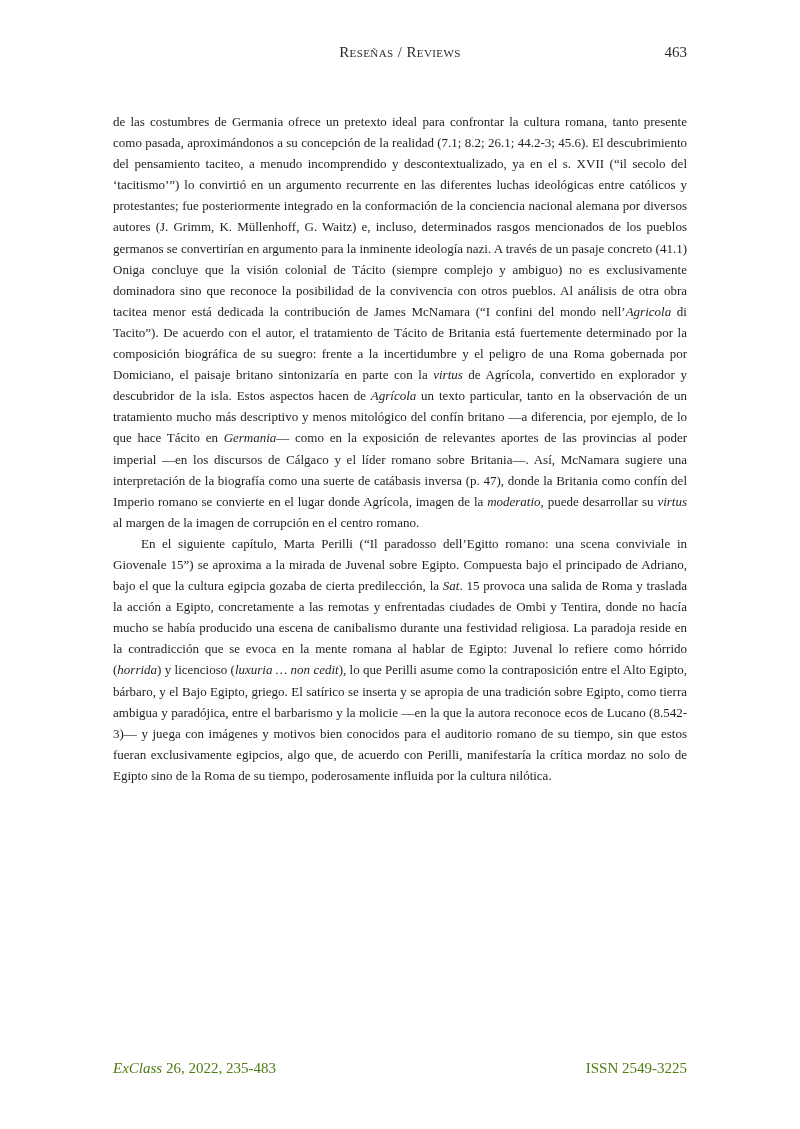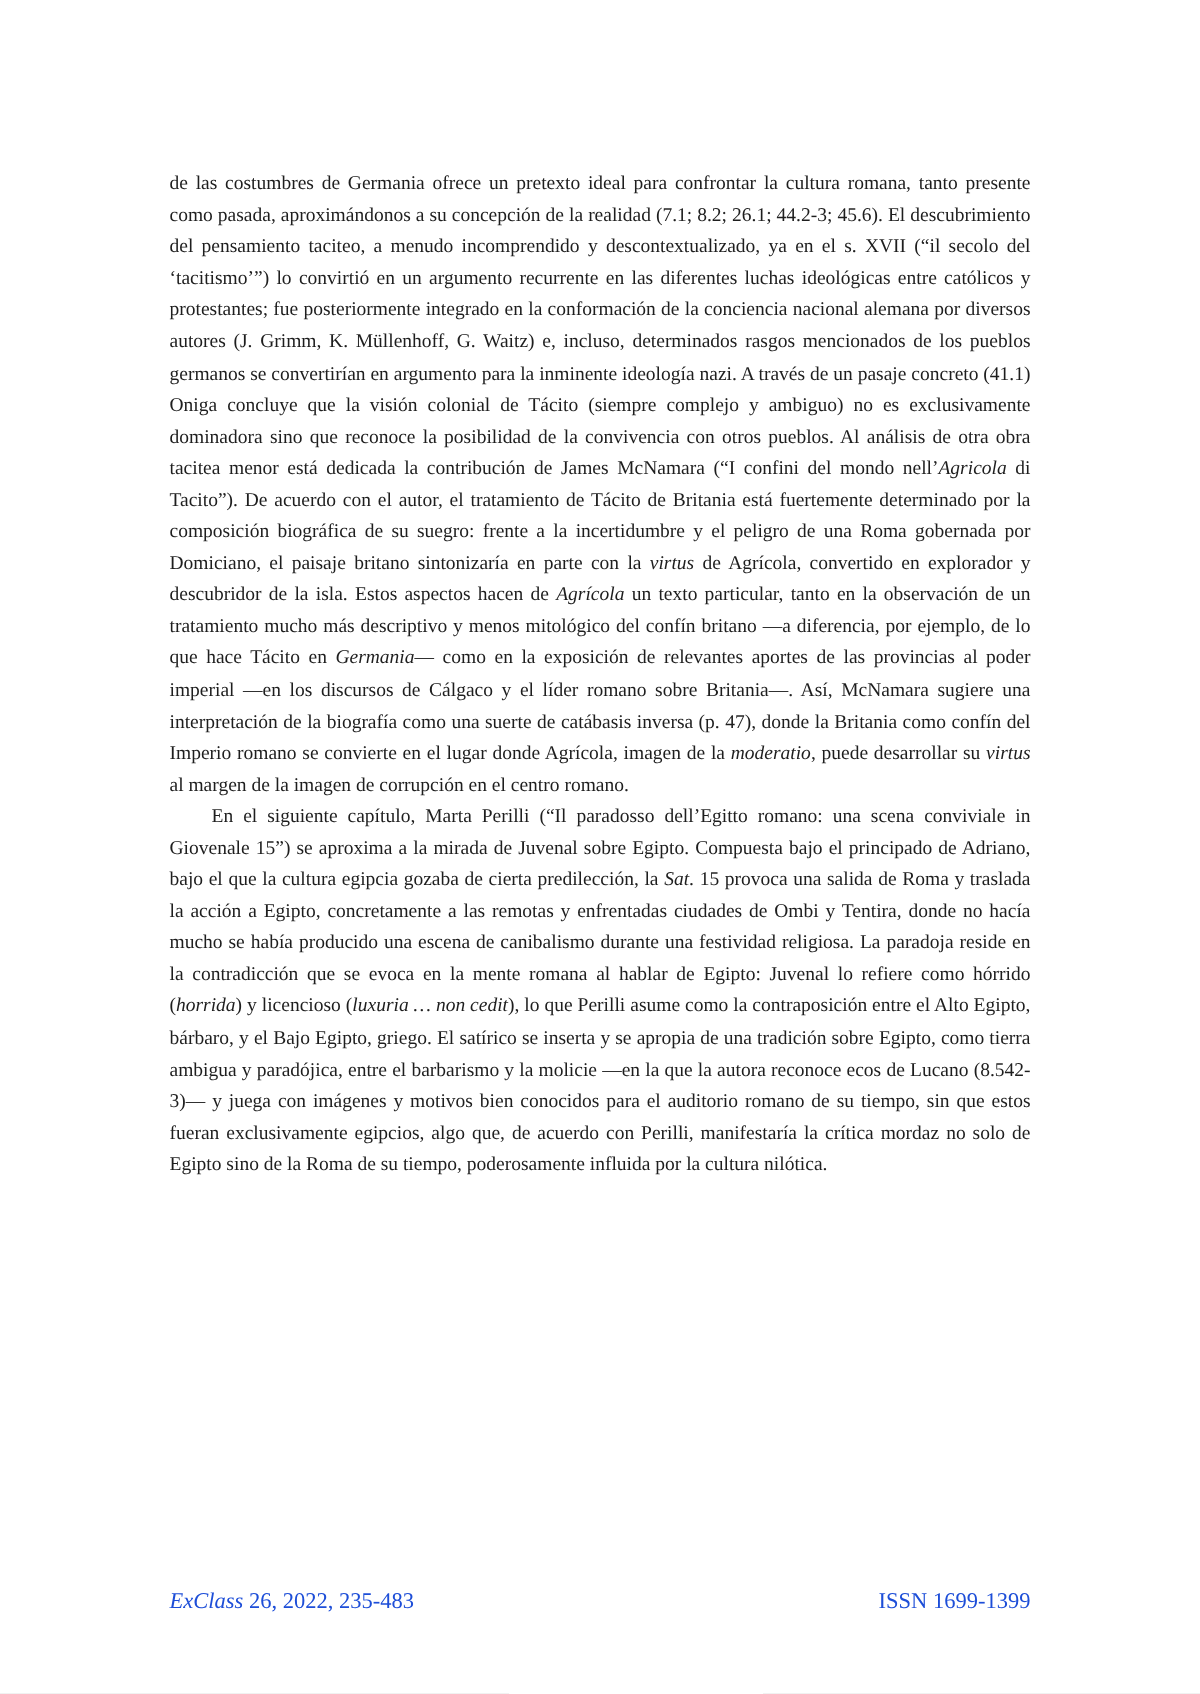--- a/index.html
+++ b/index.html
@@ -50,35 +50,39 @@
   .article-body p { margin: 0; }
   .article-body p.indent { text-indent: 28px; }
   .article-body em { font-style: italic; }
   .page-footer {
     position: absolute;
     left: 113px;
     top: 1060px;
     width: 574px;
     height: 20px;
     font-size: 15px;
-    color: #1d4ed8;
+    color: #4d7c0f;
   }
   .footer-citation { position: absolute; left: 0; top: 0; }
   .footer-citation em { font-style: italic; }
   .footer-issn { position: absolute; right: 0; top: 0; }
 </style>
 </head>
 <body>
 
 <div class="page">
 
+  <div class="page-header">
+    <div class="running-title">Reseñas / Reviews</div>
+    <div class="page-number">463</div>
+  </div>
 
   <div class="article-body">
       <p><span>de las costumbres de Germania ofrece un pretexto ideal para confrontar la cultura romana, tanto presente como pasada, aproximándonos a su concepción de la realidad (7.1; 8.2; 26.1; 44.2-3; 45.6). El descubrimiento del pensamiento taciteo, a menudo incomprendido y descontextualizado, ya en el s. XVII (“il secolo del ‘tacitismo’”) lo convirtió en un argumento recurrente en las diferentes luchas ideológicas entre católicos y protestantes; fue posteriormente integrado en la conformación de la conciencia nacional alemana por diversos autores (J. Grimm, K. Müllenhoff, G. Waitz) e, incluso, determinados rasgos mencionados de los pueblos germanos se convertirían en argumento para la inminente ideología nazi. A través de un pasaje concreto (41.1) Oniga concluye que la visión colonial de Tácito (siempre complejo y ambiguo) no es exclusivamente dominadora sino que reconoce la posibilidad de la convivencia con otros pueblos. Al análisis de otra obra tacitea menor está dedicada la contribución de James McNamara (“I confini del mondo nell’</span><em>Agricola</em><span> di Tacito”). De acuerdo con el autor, el tratamiento de Tácito de Britania está fuertemente determinado por la composición biográfica de su suegro: frente a la incertidumbre y el peligro de una Roma gobernada por Domiciano, el paisaje britano sintonizaría en parte con la </span><em>virtus</em><span> de Agrícola, convertido en explorador y descubridor de la isla. Estos aspectos hacen de </span><em>Agrícola</em><span> un texto particular, tanto en la observación de un tratamiento mucho más descriptivo y menos mitológico del confín britano —a diferencia, por ejemplo, de lo que hace Tácito en </span><em>Germania</em><span>— como en la exposición de relevantes aportes de las provincias al poder imperial —en los discursos de Cálgaco y el líder romano sobre Britania—. Así, McNamara sugiere una interpretación de la biografía como una suerte de catábasis inversa (p. 47), donde la Britania como confín del Imperio romano se convierte en el lugar donde Agrícola, imagen de la </span><em>moderatio</em><span>, puede desarrollar su </span><em>virtus</em><span> al margen de la imagen de corrupción en el centro romano.</span></p>
       <p class="indent"><span>En el siguiente capítulo, Marta Perilli (“Il paradosso dell’Egitto romano: una scena conviviale in Giovenale 15”) se aproxima a la mirada de Juvenal sobre Egipto. Compuesta bajo el principado de Adriano, bajo el que la cultura egipcia gozaba de cierta predilección, la </span><em>Sat</em><span>. 15 provoca una salida de Roma y traslada la acción a Egipto, concretamente a las remotas y enfrentadas ciudades de Ombi y Tentira, donde no hacía mucho se había producido una escena de canibalismo durante una festividad religiosa. La paradoja reside en la contradicción que se evoca en la mente romana al hablar de Egipto: Juvenal lo refiere como hórrido (</span><em>horrida</em><span>) y licencioso (</span><em>luxuria … non cedit</em><span>), lo que Perilli asume como la contraposición entre el Alto Egipto, bárbaro, y el Bajo Egipto, griego. El satírico se inserta y se apropia de una tradición sobre Egipto, como tierra ambigua y paradójica, entre el barbarismo y la molicie —en la que la autora reconoce ecos de Lucano (8.542-3)— y juega con imágenes y motivos bien conocidos para el auditorio romano de su tiempo, sin que estos fueran exclusivamente egipcios, algo que, de acuerdo con Perilli, manifestaría la crítica mordaz no solo de Egipto sino de la Roma de su tiempo, poderosamente influida por la cultura nilótica.</span></p>
     </div>
 
   <div class="page-footer">
     <div class="footer-citation"><em>ExClass</em><span> 26, 2022, 235-483</span></div>
-    <div class="footer-issn">ISSN 1699-1399</div>
+    <div class="footer-issn">ISSN 2549-3225</div>
   </div>
 
 </div>
 
 </body></html>

